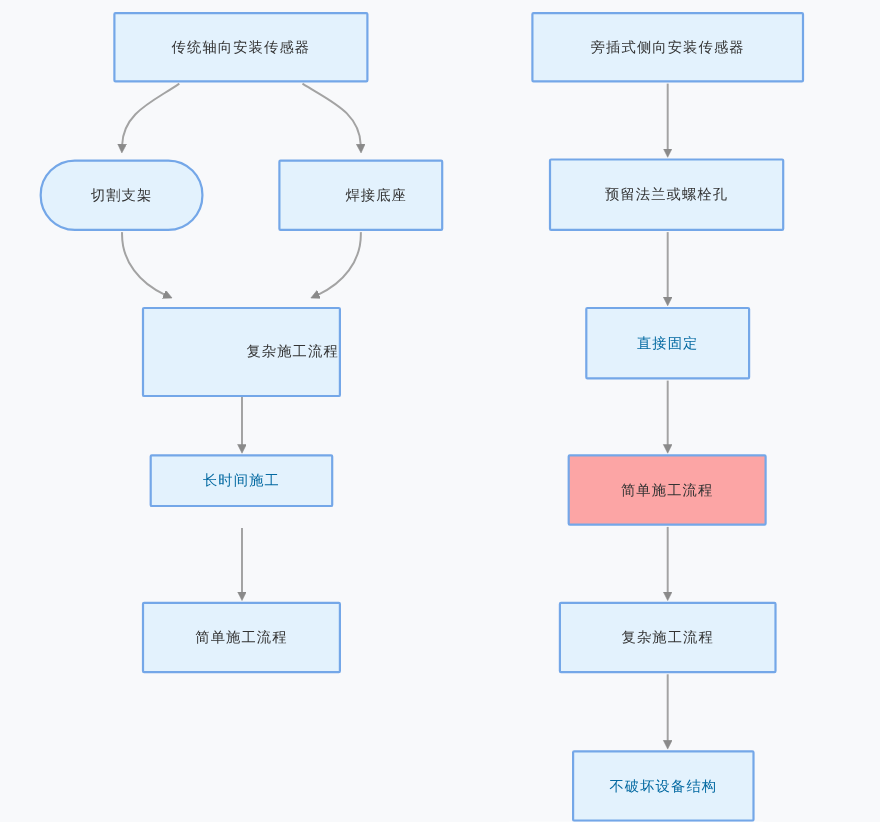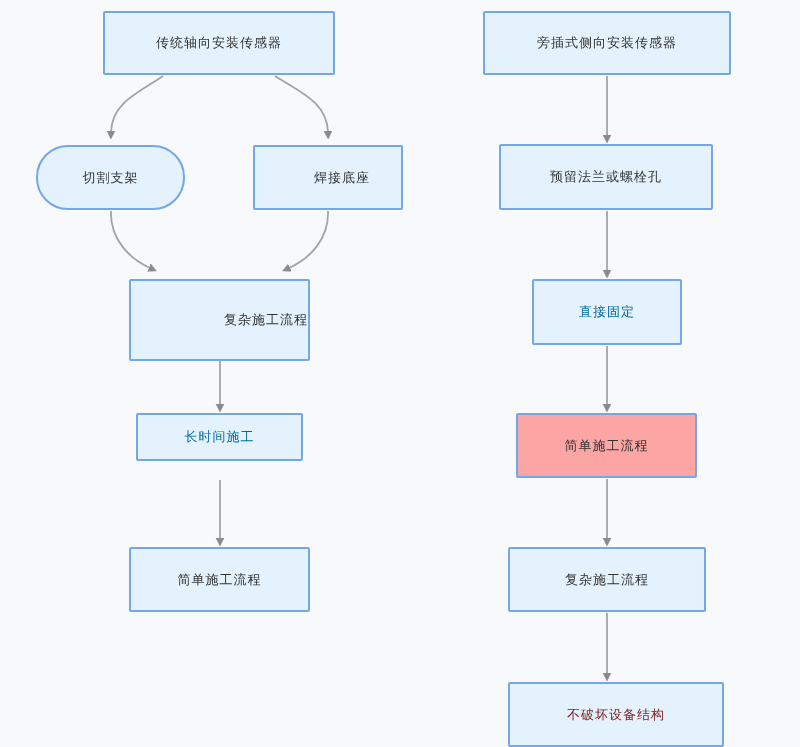--- a/index.html
+++ b/index.html
@@ -96,17 +96,17 @@
       </div>
       <div class="flow-node" style="left: 532px; top: 279px; width: 150px; height: 66px; background: rgb(227, 242, 253); border-color: rgb(116, 167, 232); color: #0369a1;">
         <span>直接固定</span>
       </div>
       <div class="flow-node" style="left: 516px; top: 413px; width: 181px; height: 65px; background: #fca5a5; border-color: rgb(116, 167, 232); color: rgb(51, 51, 51);">
         <span>简单施工流程</span>
       </div>
       <div class="flow-node" style="left: 508px; top: 547px; width: 198px; height: 65px; background: rgb(227, 242, 253); border-color: rgb(116, 167, 232); color: rgb(51, 51, 51);">
         <span>复杂施工流程</span>
       </div>
-      <div class="flow-node" style="left: 508px; top: 682px; width: 216px; height: 65px; background: rgb(227, 242, 253); border-color: rgb(116, 167, 232); color: #7f1d1d;">
+      <div class="flow-node" style="left: 520px; top: 682px; width: 166px; height: 65px; background: rgb(227, 242, 253); border-color: rgb(116, 167, 232); color: #0369a1;">
         <span>不破坏设备结构</span>
       </div>
     </div>
 </div>
 
 </body></html>

